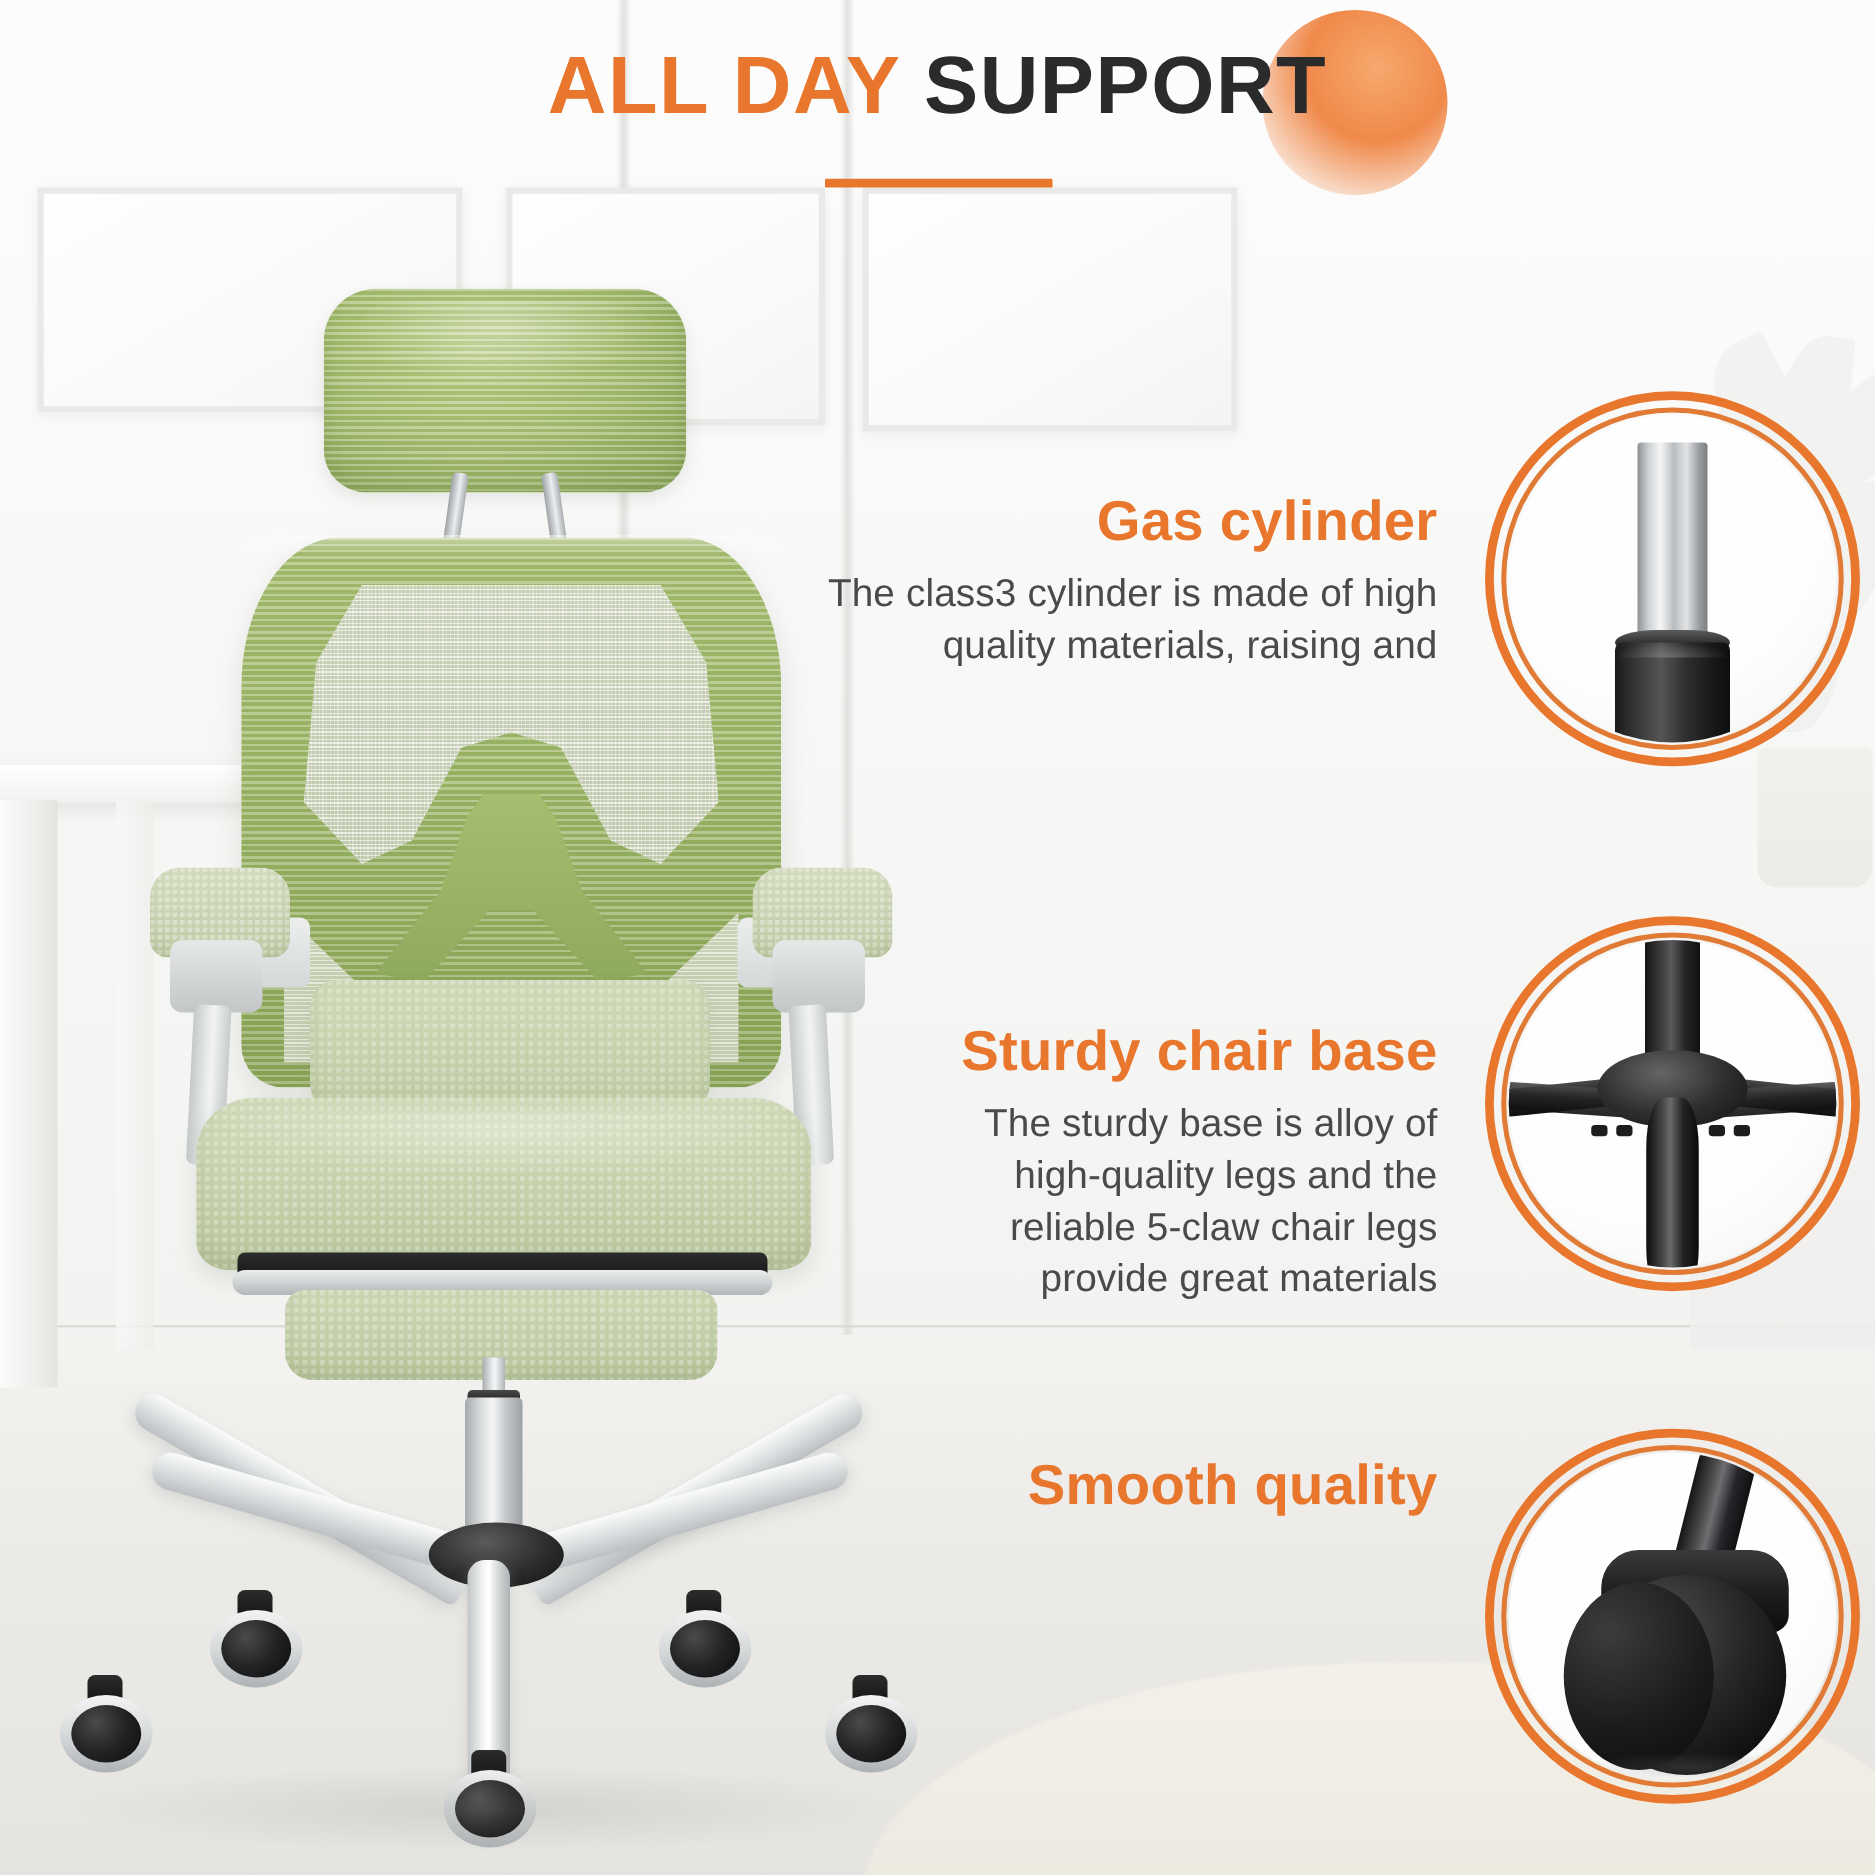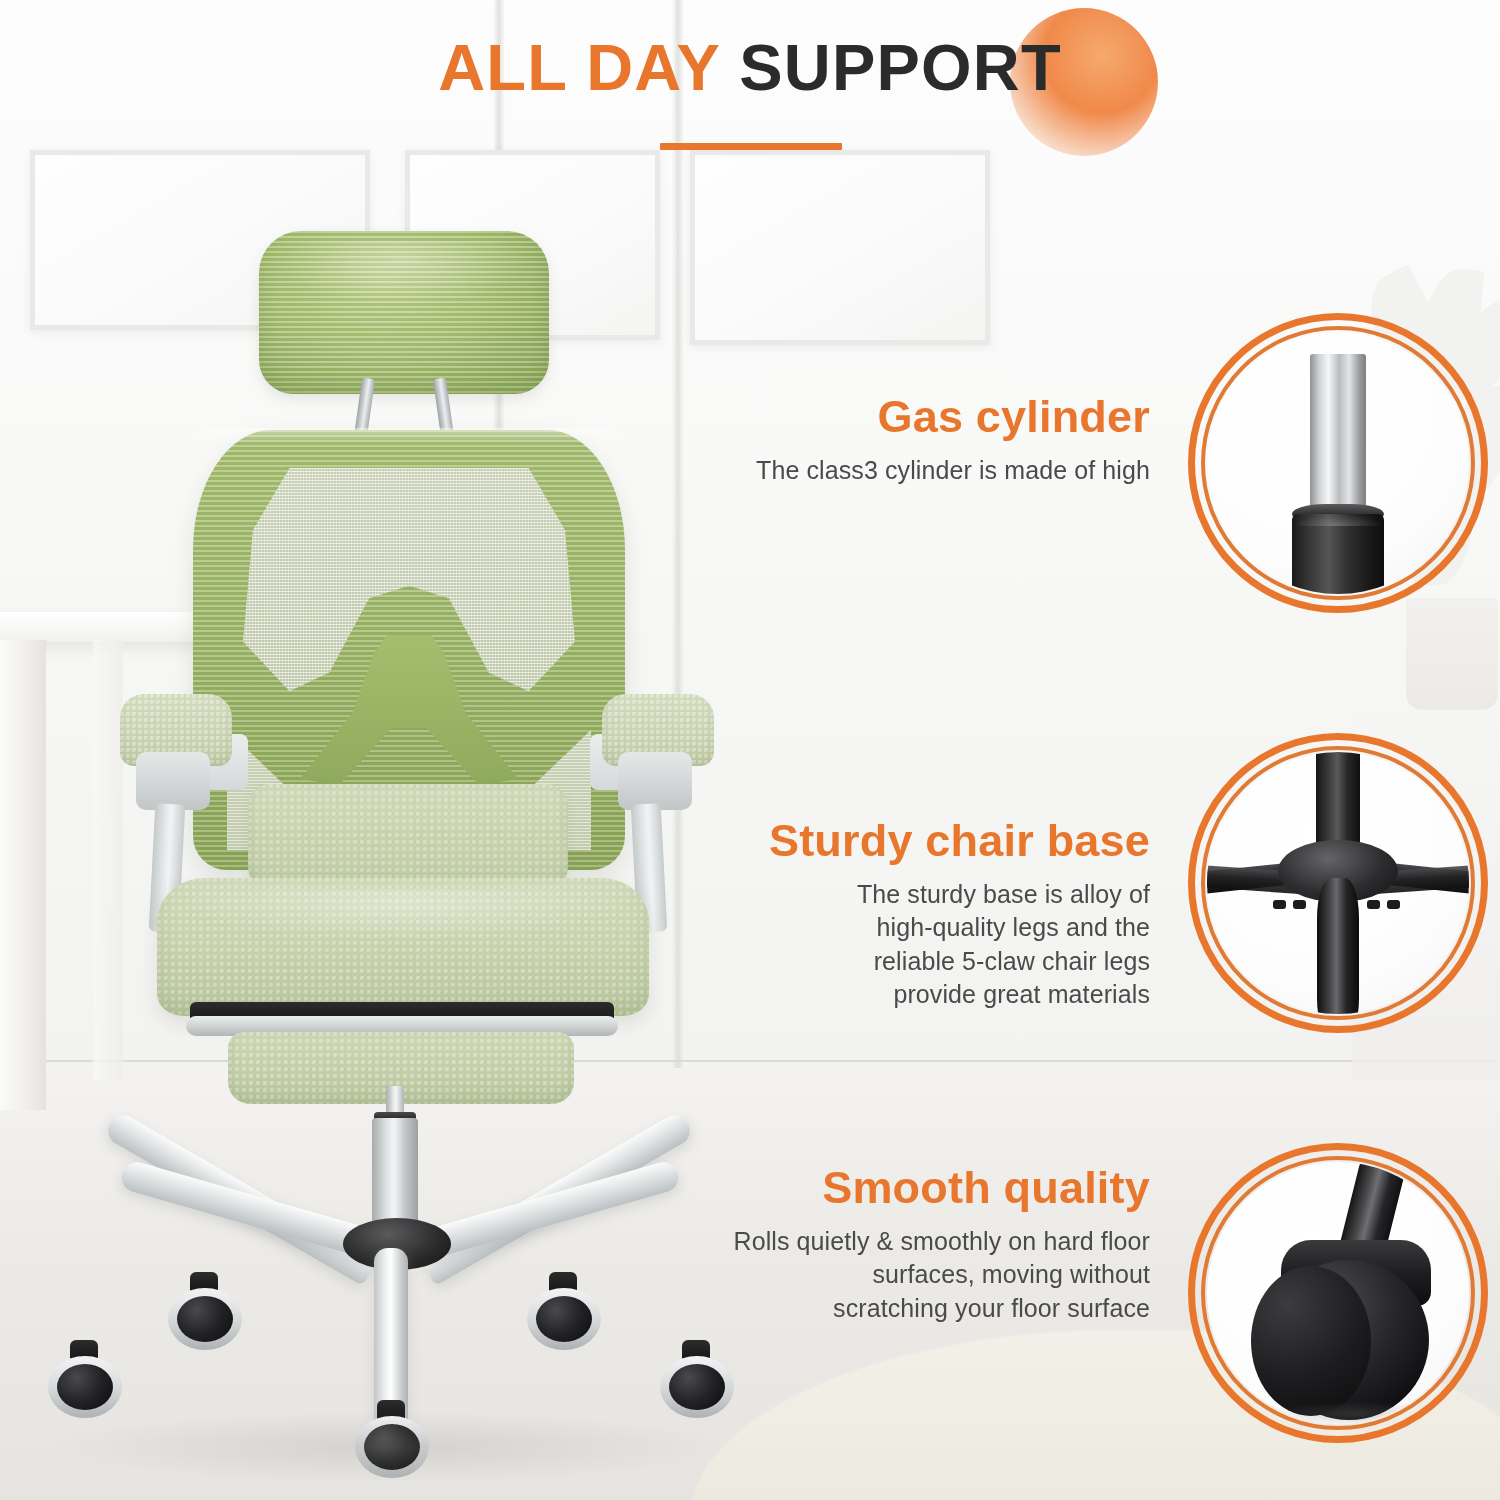--- a/index.html
+++ b/index.html
@@ -129,21 +129,21 @@
   .feature .f-title {
     color: #E8762C;
     font-size: 45px;
     font-weight: 700;
     letter-spacing: .2px;
     line-height: 1.1;
     margin-bottom: 12px;
   }
   .feature .f-body {
     color: #4a4a4a;
-    font-size: 25px;
+    font-size: 31px;
     font-weight: 400;
     line-height: 1.34;
     letter-spacing: .1px;
   }
   .feature .f-body span { display: block; }
 
   .feature.fa { left: 640px; top: 392px; }
   .feature.fb { left: 640px; top: 816px; }
   .feature.fc { left: 620px; top: 1163px; width: 530px; }
 
@@ -586,20 +586,21 @@
       <div class="ck-tyre"></div>
     </div>
 
     <div class="chair-shadow"></div>
   </div>
 
   <div class="feature fa">
     <div class="f-title">Gas cylinder</div>
     <div class="f-body">
       <span>The class3 cylinder is made of high</span>
+      <span>quality materials, raising and</span>
     </div>
   </div>
 
   <div class="callout c1">
     <div class="disc">
       <div class="gc-shaft"></div>
       <div class="gc-collar"></div>
       <div class="gc-body"></div>
     </div>
     <div class="ring-inner"></div>
@@ -629,25 +630,20 @@
       <div class="sb-screw" style="left:86px;"></div>
       <div class="sb-screw" style="left:160px;"></div>
       <div class="sb-screw" style="left:180px;"></div>
     </div>
     <div class="ring-inner"></div>
     <div class="ring-outer"></div>
   </div>
 
   <div class="feature fc">
     <div class="f-title">Smooth quality</div>
-    <div class="f-body">
-      <span>Rolls quietly &amp; smoothly on hard floor</span>
-      <span>surfaces, moving without</span>
-      <span>scratching your floor surface</span>
-    </div>
   </div>
 
   <div class="callout c3">
     <div class="disc">
       <div class="ca-stem"></div>
       <div class="ca-yoke"></div>
       <div class="ca-wheel"></div>
       <div class="ca-wheel2"></div>
       <div class="ca-shadow"></div>
     </div>

